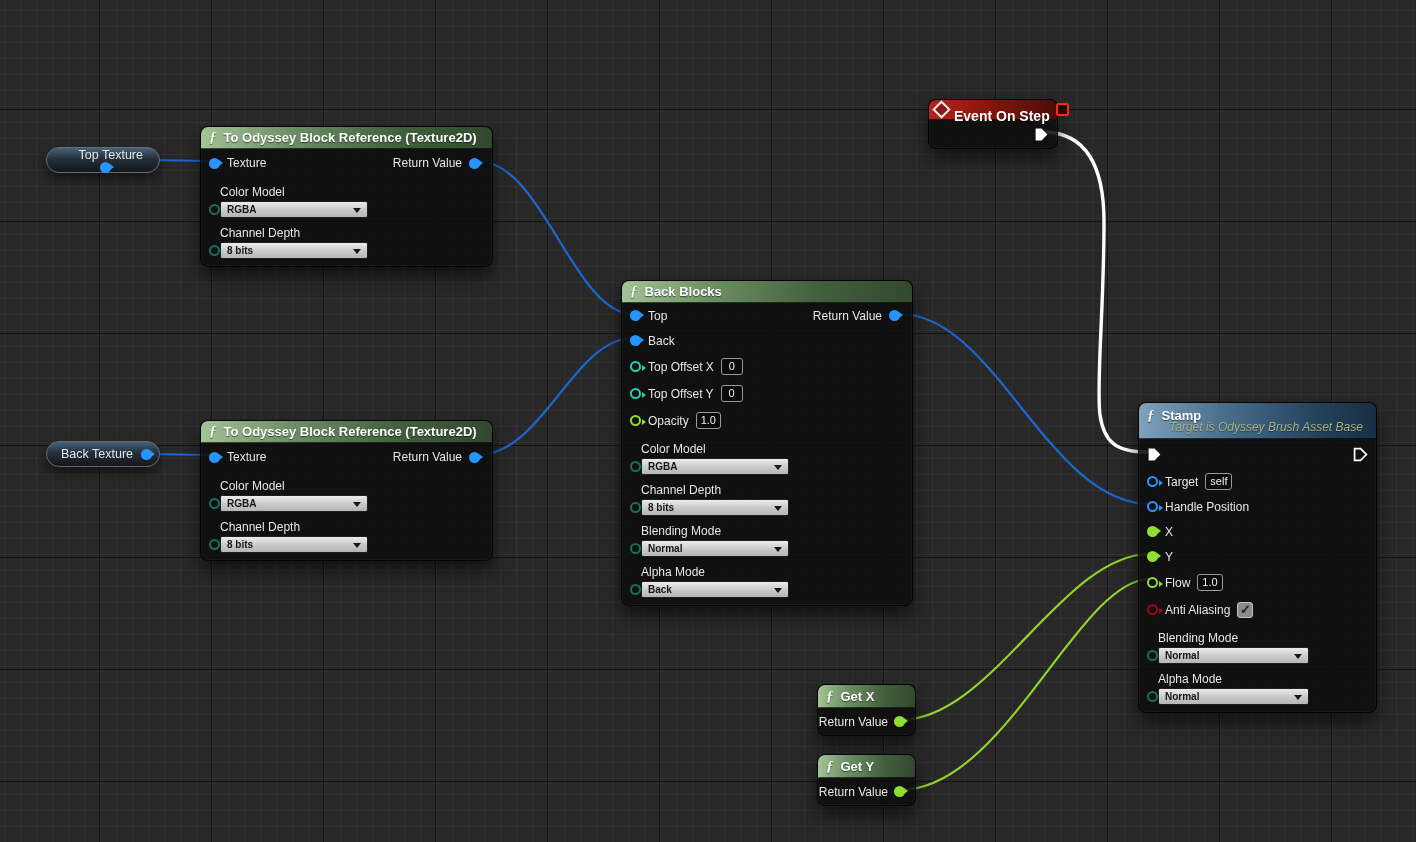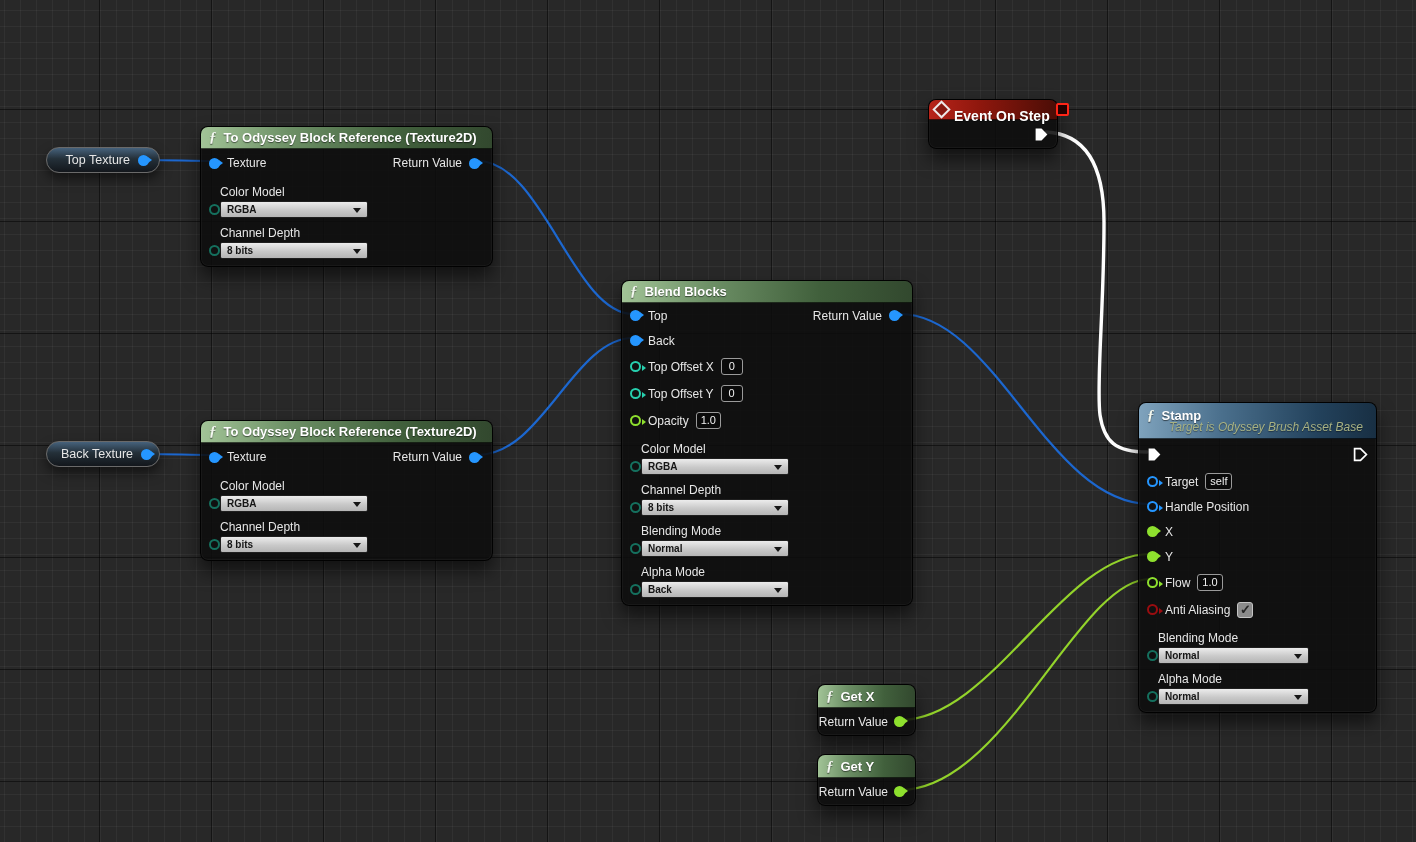--- a/index.html
+++ b/index.html
@@ -115,21 +115,21 @@
     <path d="M146,160 C170,160 192,161 214,161" stroke="#1c67cf" stroke-width="2.2" stroke-linecap="round"></path>
     <path d="M146,454 C170,454 192,455 214,455" stroke="#1c67cf" stroke-width="2.2" stroke-linecap="round"></path>
     <path d="M478,161 C542,161 574,314 633,314" stroke="#1c67cf" stroke-width="2.2" stroke-linecap="round"></path>
     <path d="M478,455 C542,455 574,338 633,338" stroke="#1c67cf" stroke-width="2.2" stroke-linecap="round"></path>
     <path d="M900,314 C995,314 1048,504 1150,504" stroke="#1c67cf" stroke-width="2.2" stroke-linecap="round"></path>
     <path d="M1046,132 C1090,134 1104,172 1104,222 C1104,310 1096,385 1100,415 C1104,442 1116,452 1147,452" stroke="#fdfdfd" stroke-width="3.4" stroke-linecap="round"></path>
     <path d="M900,720 C992,720 1062,554 1150,554" stroke="#93d32b" stroke-width="2.2" stroke-linecap="round"></path>
     <path d="M900,790 C1005,790 1078,579 1150,579" stroke="#93d32b" stroke-width="2.2" stroke-linecap="round"></path>
   </svg>
 
-  <div class="pill" style="left:46px;top:147px;width:114px;box-sizing:border-box;">
+  <div class="pill" style="left:46px;top:147px;width:114px;box-sizing:border-box;flex-direction:column;">
     <span class="plabel" style="margin-left:auto;">Top Texture</span>
     <span class="pin filled c-blue" style="margin-right:2px;"></span>
   </div>
 
   <div class="pill" style="left:46px;top:441px;width:114px;box-sizing:border-box;">
     <span class="plabel" style="margin-left:auto;">Back Texture</span>
     <span class="pin filled c-blue" style="margin-right:2px;"></span>
   </div>
 
   <div class="node pad-b" style="left:200px;top:126px;width:293px;box-sizing:border-box;">
@@ -190,21 +190,21 @@
       <div class="field">
         <span class="flabel">Channel Depth</span>
         <div class="dropdown"><span>8 bits</span></div>
       </div>
     </div>
   </div>
 
   <div class="node pad-b" style="left:621px;top:280px;width:292px;box-sizing:border-box;">
     <div class="hdr green">
       <span class="ficon">ƒ</span>
-      <span class="ntitle">Blend Blocks</span>
+      <span class="ntitle">Back Blocks</span>
     </div>
     <div class="row split">
       <div class="pgroup">
         <span class="pin filled c-blue"></span>
         <span class="plabel">Top</span>
       </div>
       <div class="pgroup">
         <span class="plabel">Return Value</span>
         <span class="pin filled c-blue" style="margin-right:4px;"></span>
       </div>

